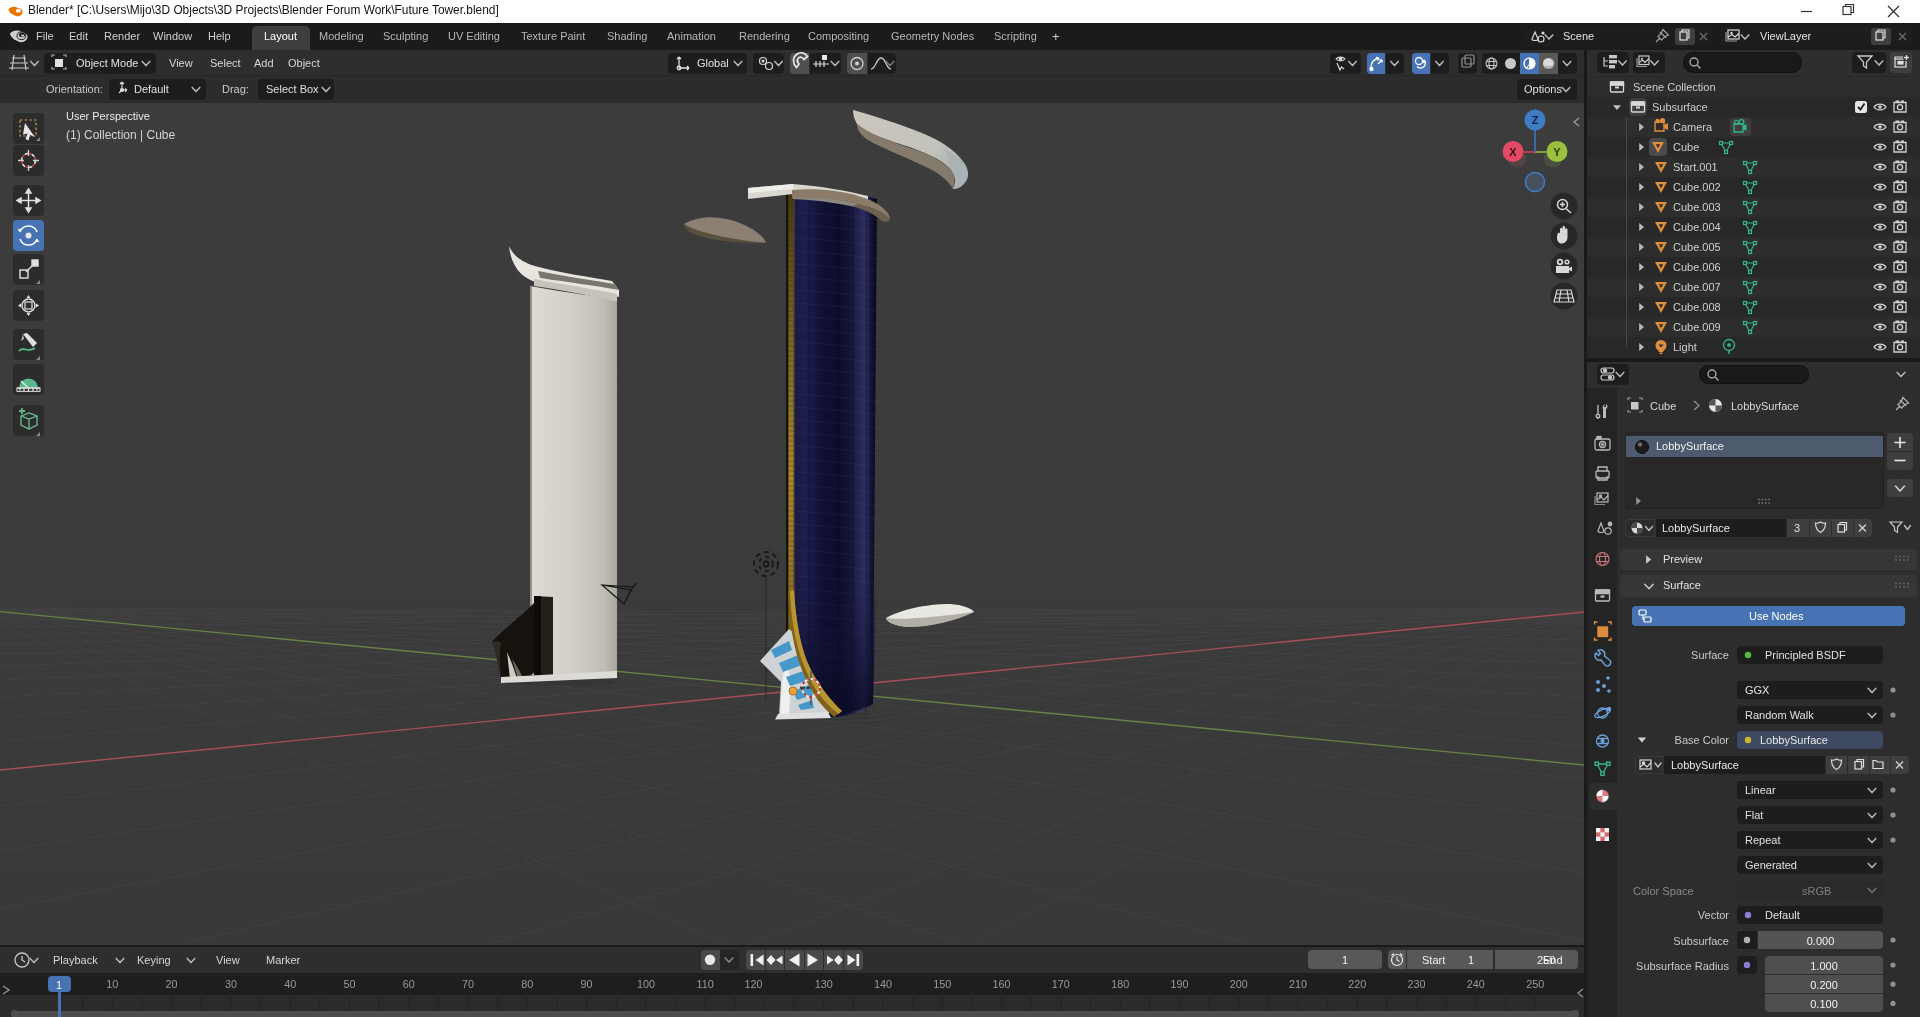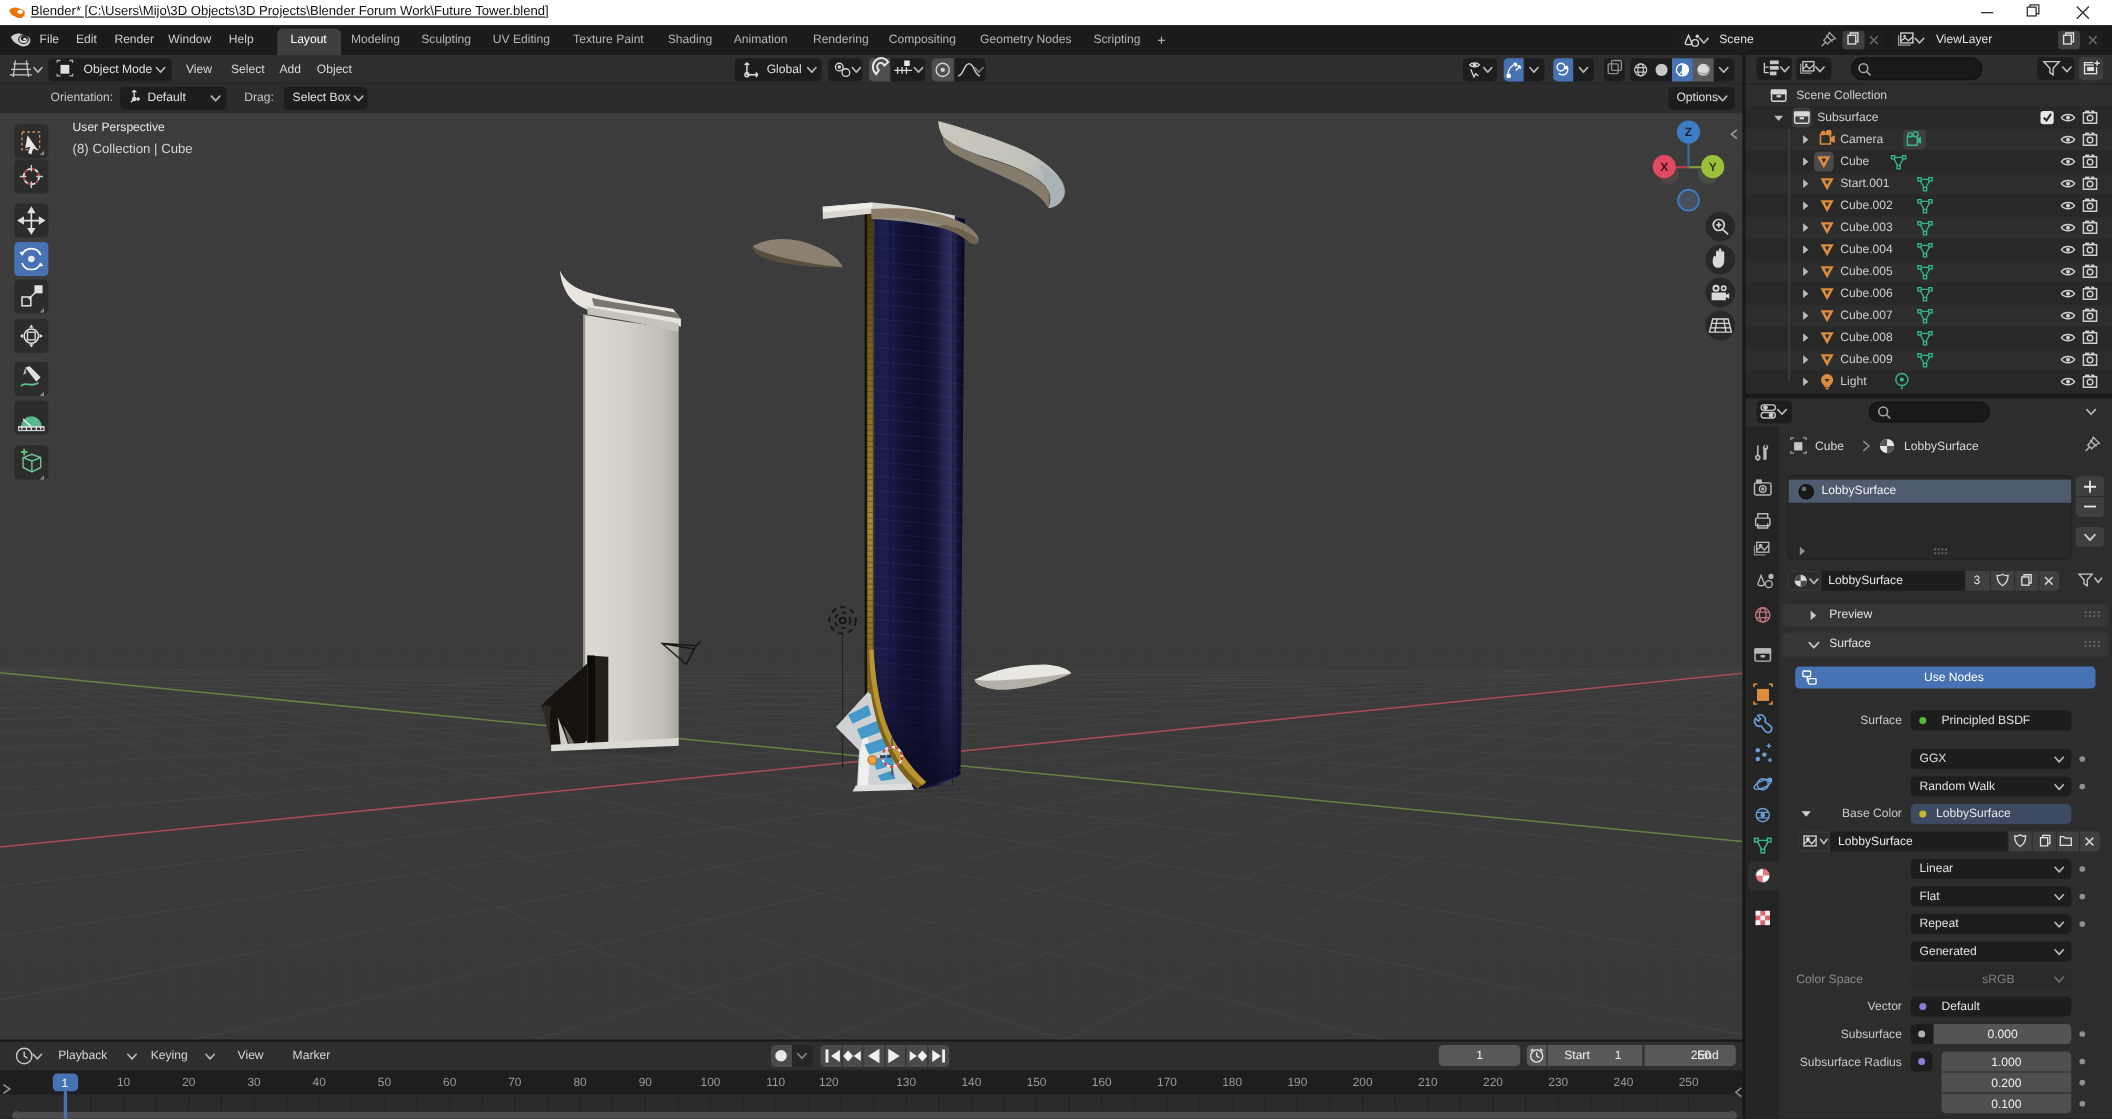--- a/index.html
+++ b/index.html
@@ -331,21 +331,21 @@
       <path d="M886,515 C900,507 925,501 950,501 C963,502 971,505 974,509 C954,517 924,524 904,523 C893,522 887,519 886,515 Z" fill="#e9e7e1"></path>
       <path d="M886,515 C900,517 930,515 974,509 C956,518 926,525 906,524 C895,523 888,519 886,515 Z" fill="#b4b0a8"></path>
       <line x1="811" y1="568" x2="811" y2="578" stroke="#5a5a5a" stroke-width="1.6"></line>
       <line x1="811" y1="592" x2="811" y2="602" stroke="#5a5a5a" stroke-width="1.6"></line>
       <circle cx="811" cy="585" r="9" fill="none" stroke="#ececec" stroke-width="1.8"></circle>
       <circle cx="811" cy="585" r="9" fill="none" stroke="#c0392f" stroke-width="1.8" stroke-dasharray="3.2 3.2"></circle>
       <circle cx="793" cy="588" r="4" fill="#eda03e" stroke="#b06f1e" stroke-width="1"></circle>
       <rect x="800" y="583.5" width="5" height="2.4" fill="#23272e" opacity="0.8"></rect>
       <rect x="806.5" y="583.5" width="3.5" height="2.4" fill="#23272e" opacity="0.8"></rect>
     </svg>
-    <div class="t" style="left:28px;top:5px;font-size:11.9px;color:#111111;text-decoration:underline;">Blender* [C:\Users\Mijo\3D Objects\3D Projects\Blender Forum Work\Future Tower.blend]</div>
+    <div class="t" style="left:28px;top:5px;font-size:11.9px;color:#111111;">Blender* [C:\Users\Mijo\3D Objects\3D Projects\Blender Forum Work\Future Tower.blend]</div>
     <div class="t" style="left:36px;top:31px;font-size:11px;color:#d0d0d0;">File</div>
     <div class="t" style="left:69px;top:31px;font-size:11px;color:#d0d0d0;">Edit</div>
     <div class="t" style="left:104px;top:31px;font-size:11px;color:#d0d0d0;">Render</div>
     <div class="t" style="left:153px;top:31px;font-size:11px;color:#d0d0d0;">Window</div>
     <div class="t" style="left:208px;top:31px;font-size:11px;color:#d0d0d0;">Help</div>
     <div class="t" style="left:264px;top:31px;font-size:11px;color:#ffffff;">Layout</div>
     <div class="t" style="left:319px;top:31px;font-size:11px;color:#b6b6b6;">Modeling</div>
     <div class="t" style="left:383px;top:31px;font-size:11px;color:#b6b6b6;">Sculpting</div>
     <div class="t" style="left:448px;top:31px;font-size:11px;color:#b6b6b6;">UV Editing</div>
     <div class="t" style="left:521px;top:31px;font-size:11px;color:#b6b6b6;">Texture Paint</div>
@@ -390,21 +390,21 @@
     <div class="" style="left:1558px;top:53px;width:19px;height:21px;background:#1d1d1d;border-radius:0 4px 4px 0"></div>
     <div class="t" style="left:46px;top:84px;font-size:11px;color:#c8c8c8;">Orientation:</div>
     <div class="" style="left:109px;top:79px;width:97px;height:21px;background:#1d1d1d;border-radius:4px"></div>
     <div class="t" style="left:134px;top:84px;font-size:11px;color:#e0e0e0;">Default</div>
     <div class="t" style="left:222px;top:84px;font-size:11px;color:#c8c8c8;">Drag:</div>
     <div class="" style="left:258px;top:79px;width:76px;height:21px;background:#1d1d1d;border-radius:4px"></div>
     <div class="t" style="left:266px;top:84px;font-size:11px;color:#e0e0e0;">Select Box</div>
     <div class="" style="left:1517px;top:79px;width:60px;height:21px;background:#1d1d1d;border-radius:4px"></div>
     <div class="t" style="left:1524px;top:84px;font-size:11px;color:#e0e0e0;">Options</div>
     <div class="t" style="left:66px;top:111px;font-size:11px;color:#e8e8e8;">User Perspective</div>
-    <div class="t" style="left:66px;top:129px;font-size:12px;color:#d4d4d4;">(8) Collection | Cube</div>
+    <div class="t" style="left:66px;top:129px;font-size:12px;color:#d4d4d4;">(1) Collection | Cube</div>
     <div class="" style="left:13px;top:113px;width:31px;height:31px;background:#2c2c2c;border-radius:4px"></div>
     <div class="" style="left:13px;top:145px;width:31px;height:31px;background:#2c2c2c;border-radius:4px"></div>
     <div class="" style="left:13px;top:185px;width:31px;height:31px;background:#2c2c2c;border-radius:4px"></div>
     <div class="" style="left:13px;top:220px;width:31px;height:31px;background:#4772b3;border-radius:4px"></div>
     <div class="" style="left:13px;top:254px;width:31px;height:31px;background:#2c2c2c;border-radius:4px"></div>
     <div class="" style="left:13px;top:290px;width:31px;height:31px;background:#2c2c2c;border-radius:4px"></div>
     <div class="" style="left:13px;top:329px;width:31px;height:31px;background:#2c2c2c;border-radius:4px"></div>
     <div class="" style="left:13px;top:364px;width:31px;height:31px;background:#2c2c2c;border-radius:4px"></div>
     <div class="" style="left:13px;top:405px;width:31px;height:31px;background:#2c2c2c;border-radius:4px"></div>
     <div class="" style="left:1597px;top:52px;width:32px;height:21px;background:#1d1d1d;border-radius:4px"></div>

